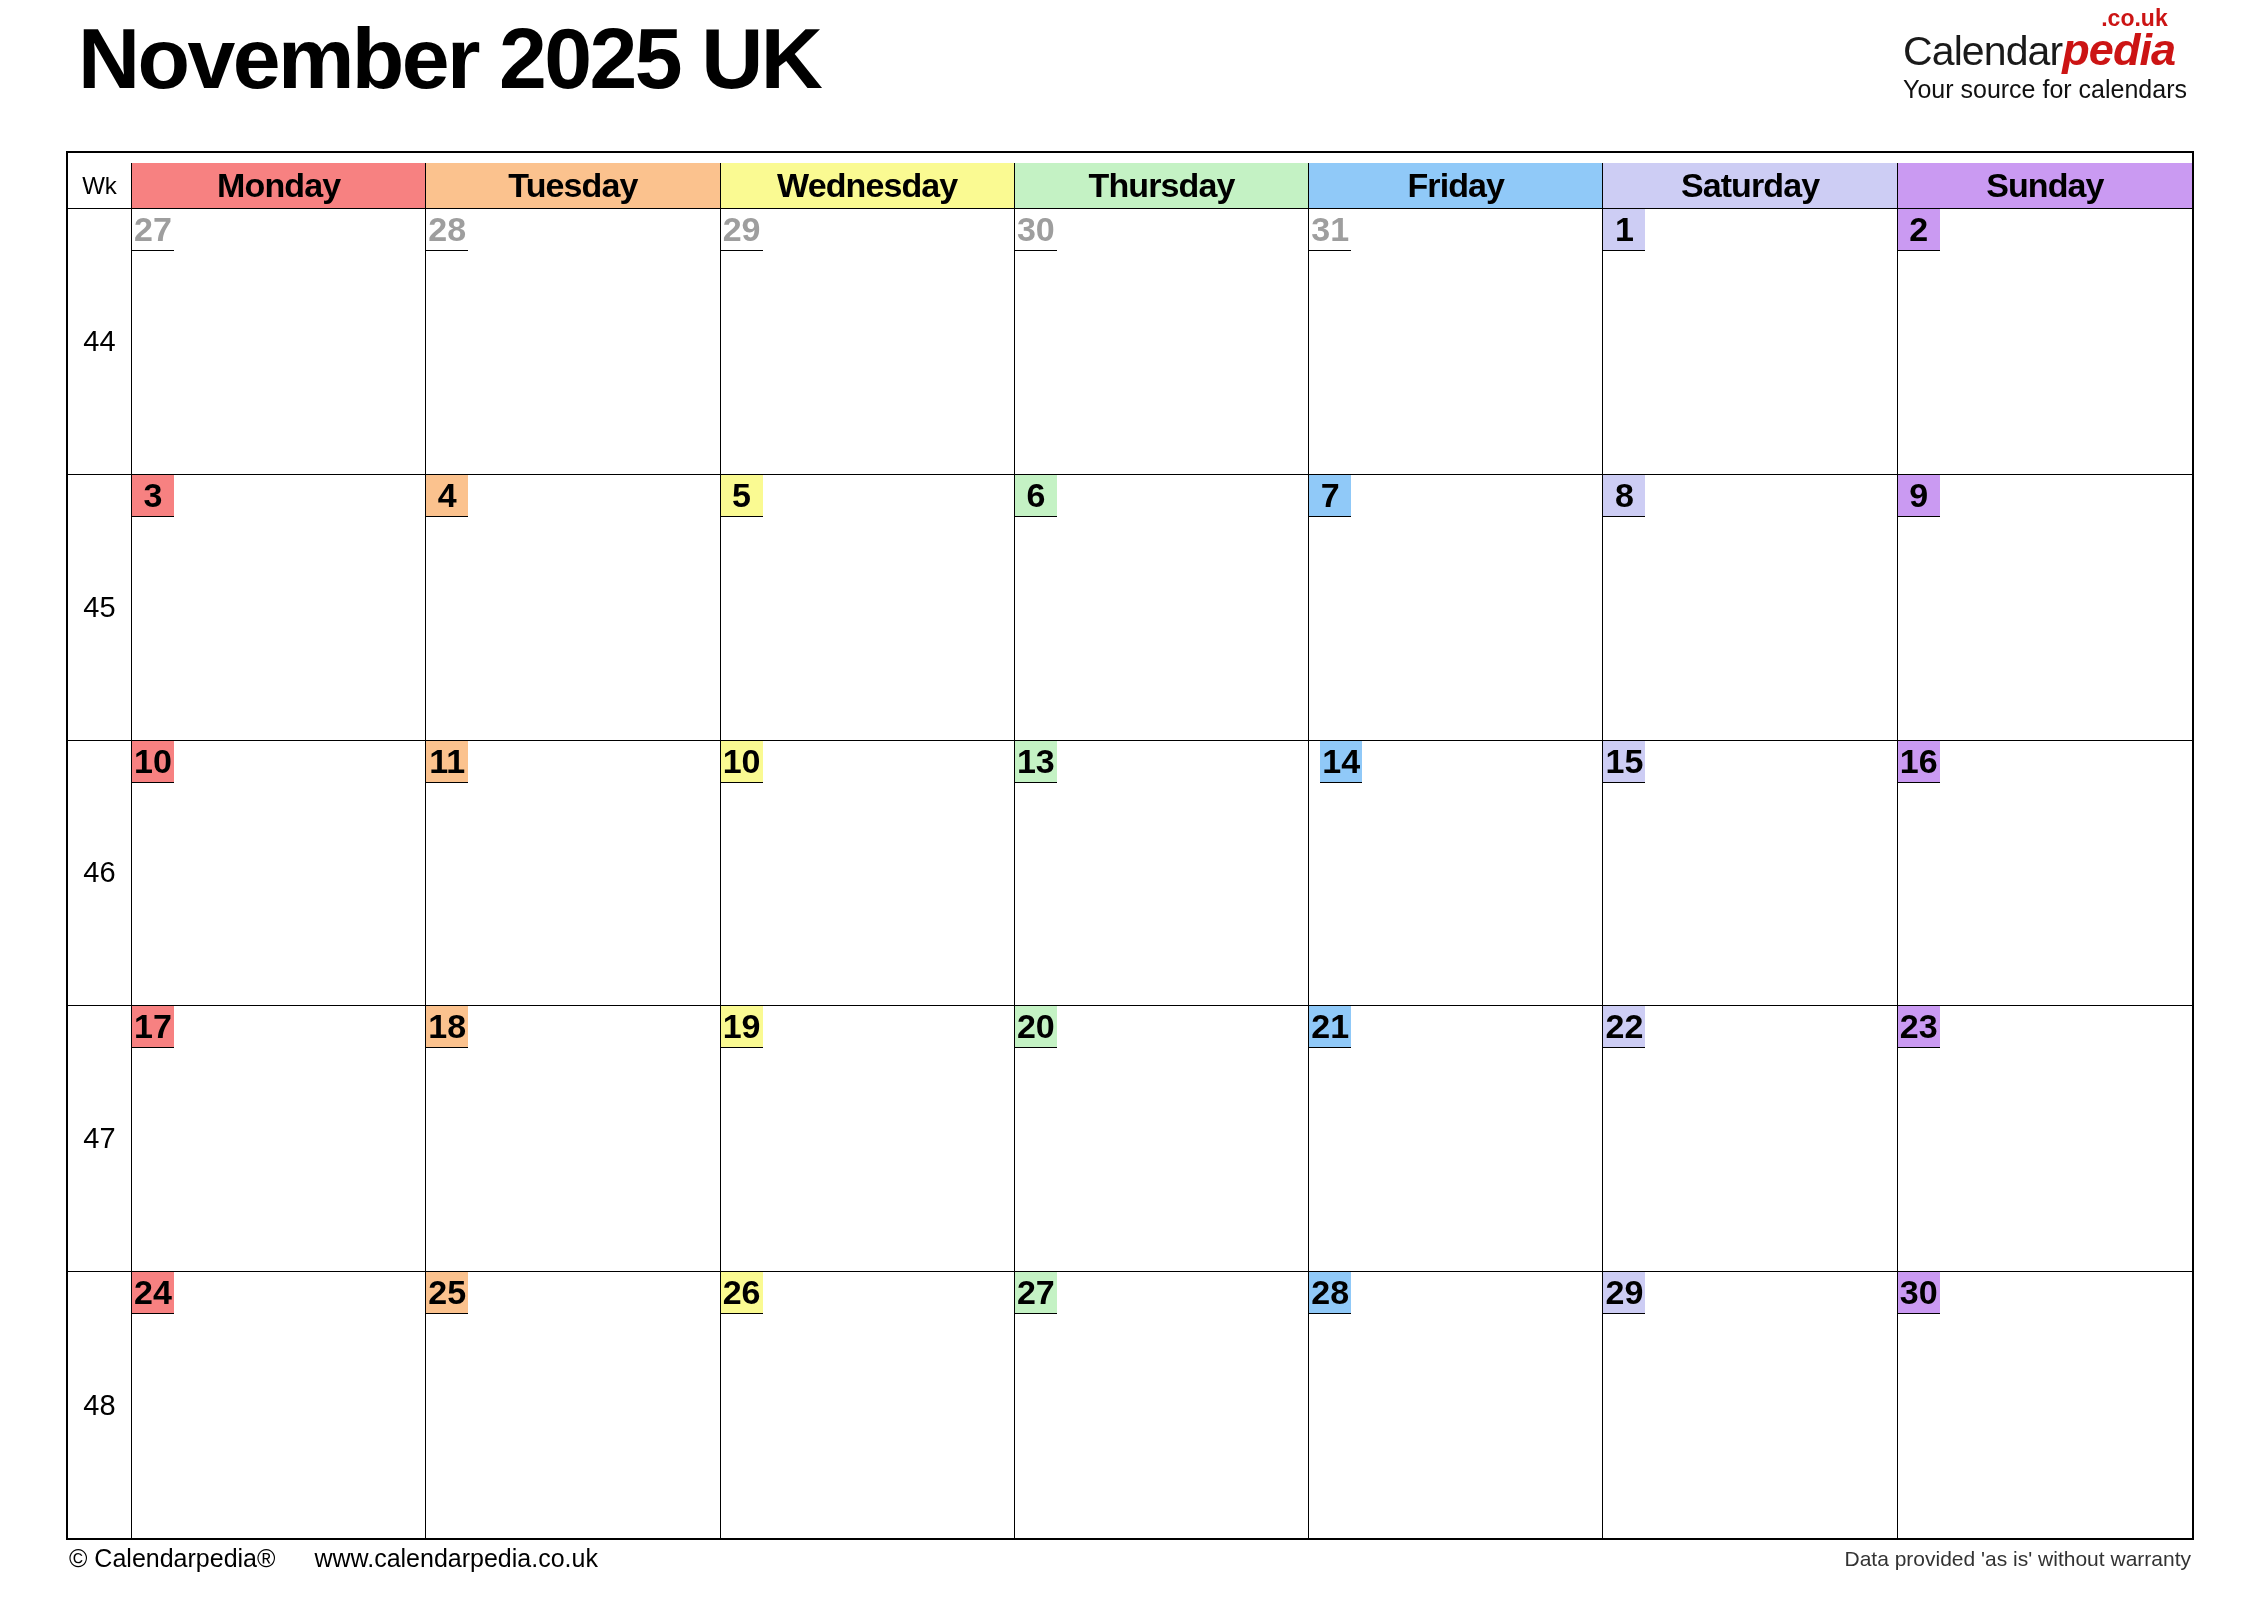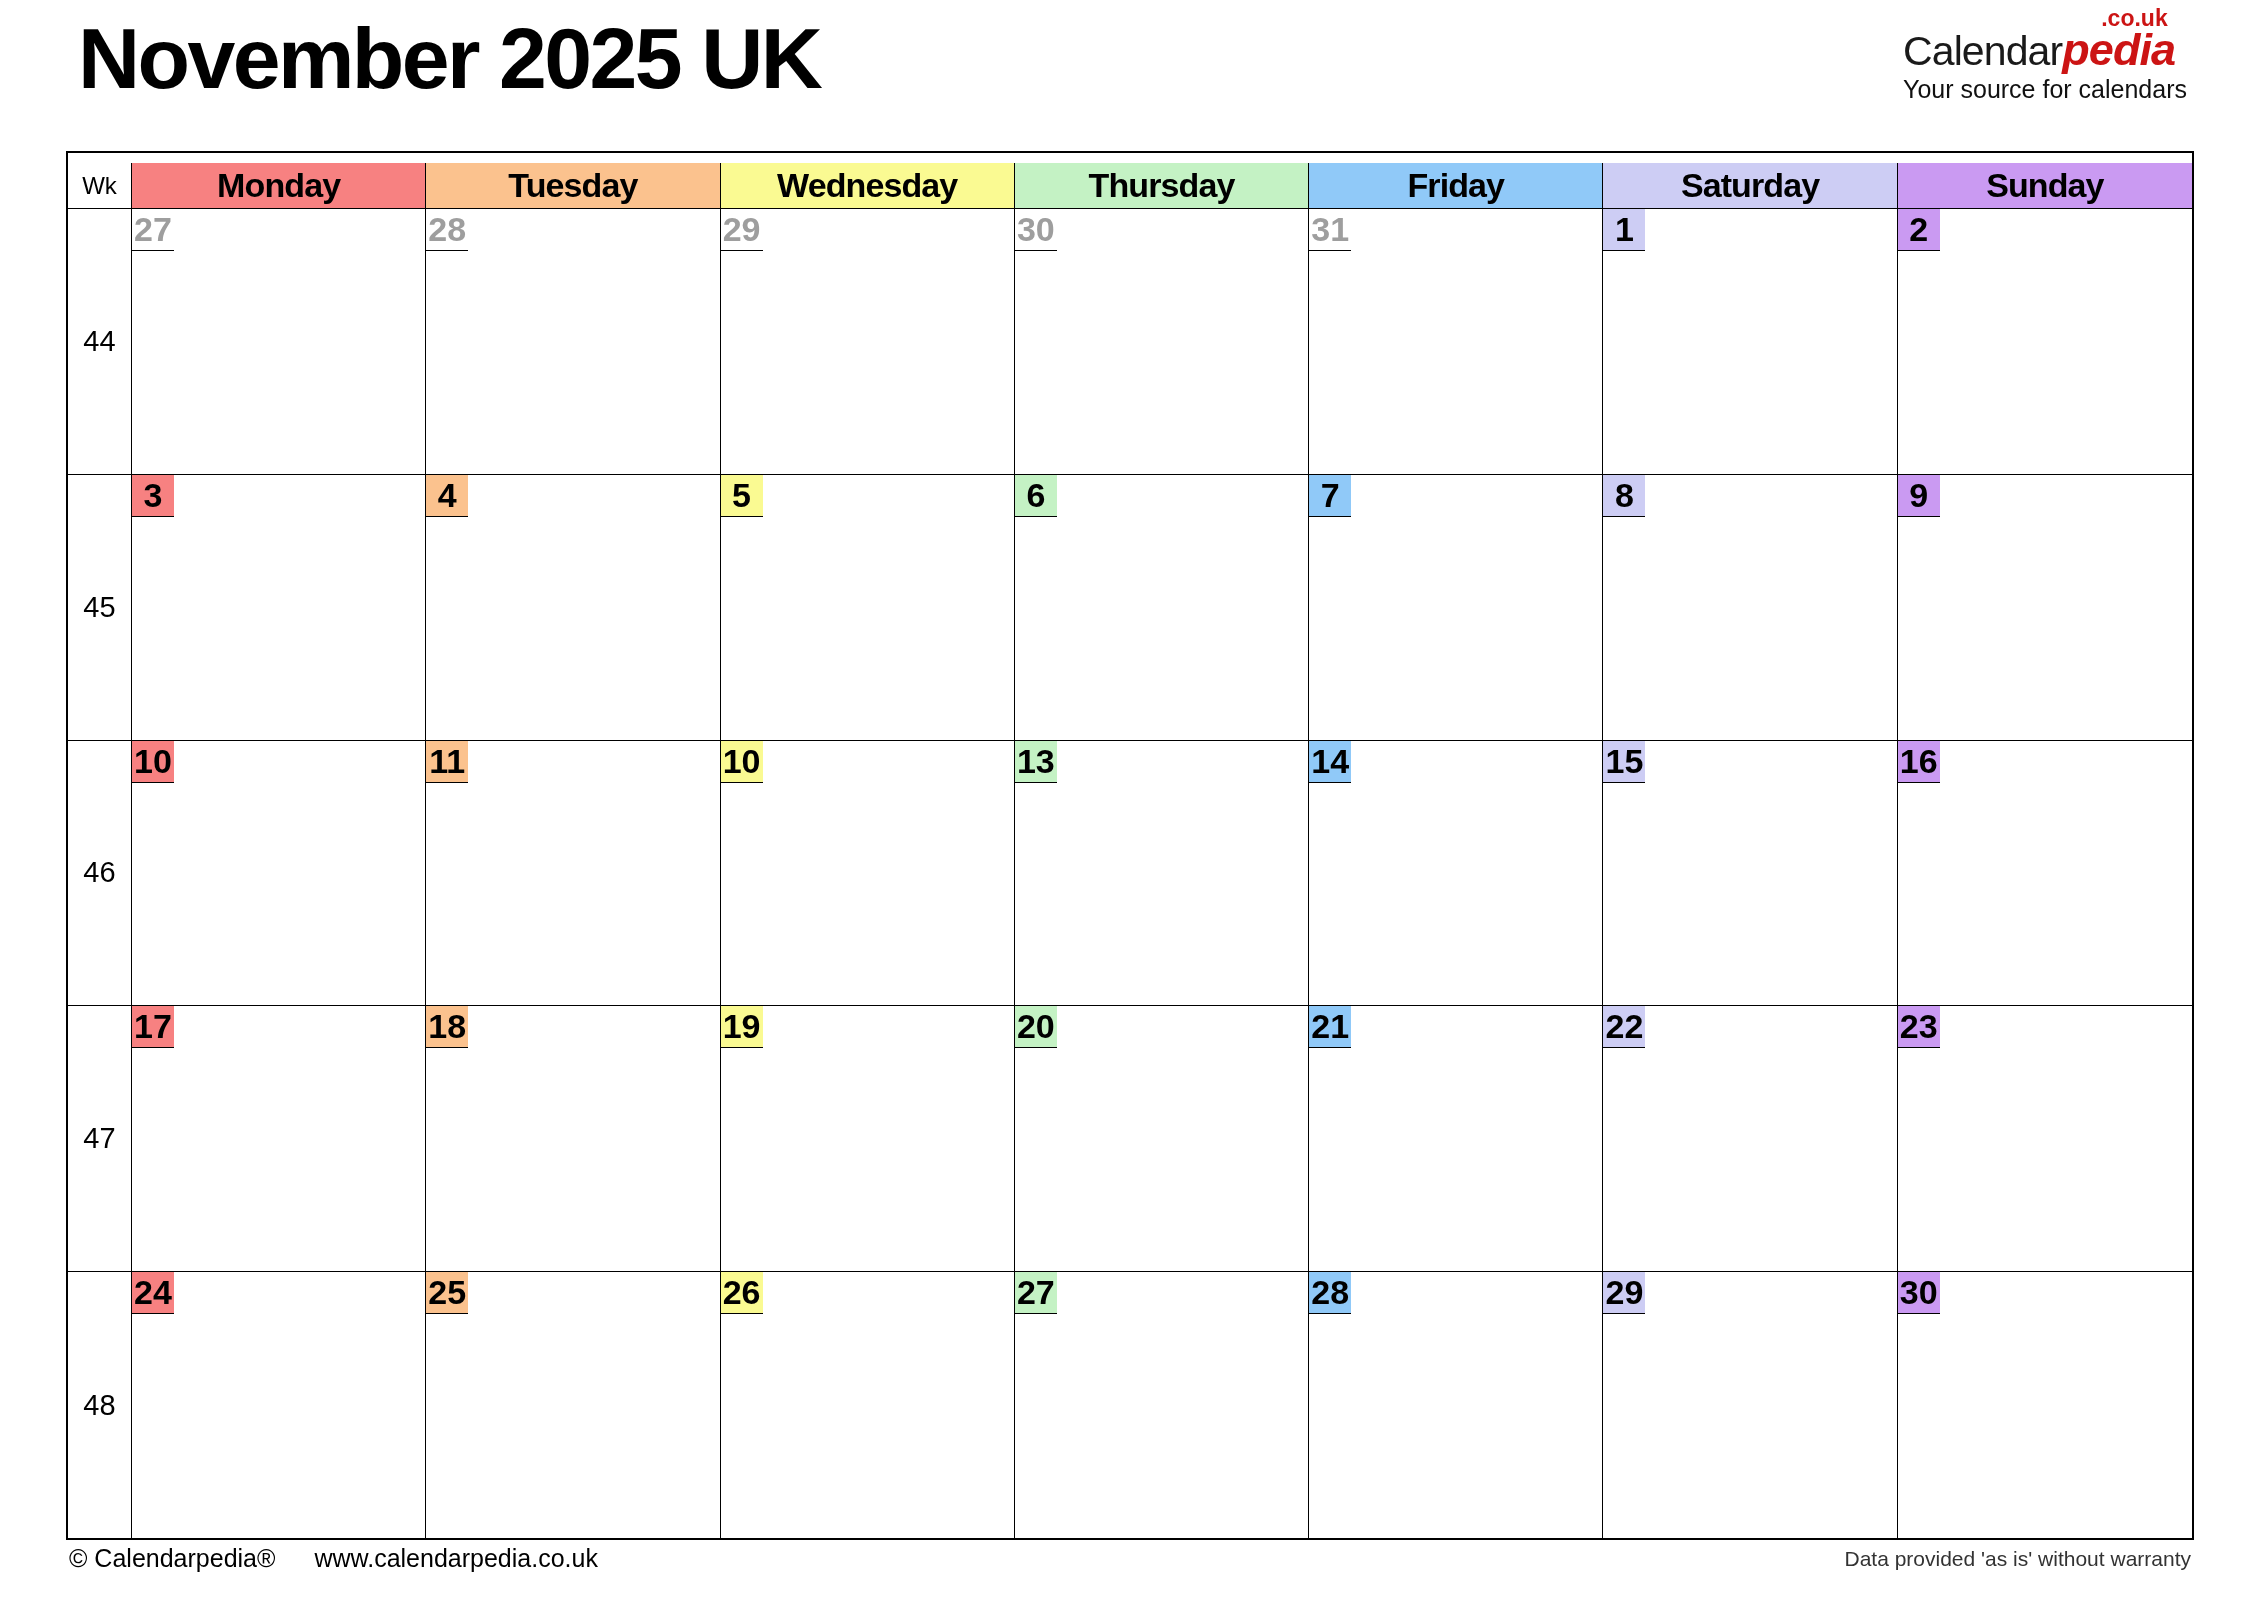--- a/index.html
+++ b/index.html
@@ -241,21 +241,21 @@
       </div>
       <div class="cell day-cell">
         <div class="date-strip" style="background: rgb(250, 250, 146);">10</div>
         <div class="notes-area"></div>
       </div>
       <div class="cell day-cell">
         <div class="date-strip" style="background: rgb(196, 242, 196);">13</div>
         <div class="notes-area"></div>
       </div>
       <div class="cell day-cell">
-        <div class="date-strip" style="background: rgb(144, 201, 248);">14</div>
+        <div class="date-strip" style="background: rgb(144, 201, 248); margin-left: 11px;">14</div>
         <div class="notes-area"></div>
       </div>
       <div class="cell day-cell">
         <div class="date-strip" style="background: rgb(205, 205, 244);">15</div>
         <div class="notes-area"></div>
       </div>
       <div class="cell day-cell no-br">
         <div class="date-strip" style="background: rgb(202, 154, 242);">16</div>
         <div class="notes-area"></div>
       </div>

